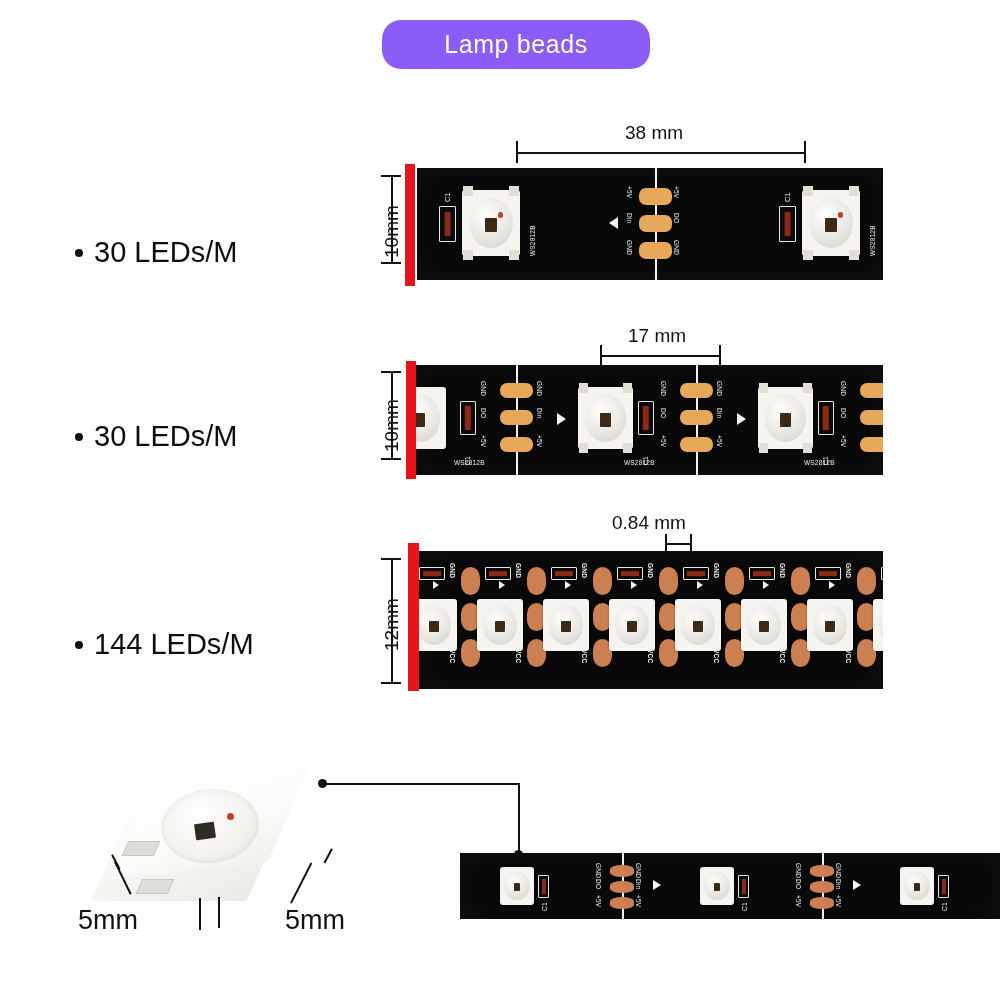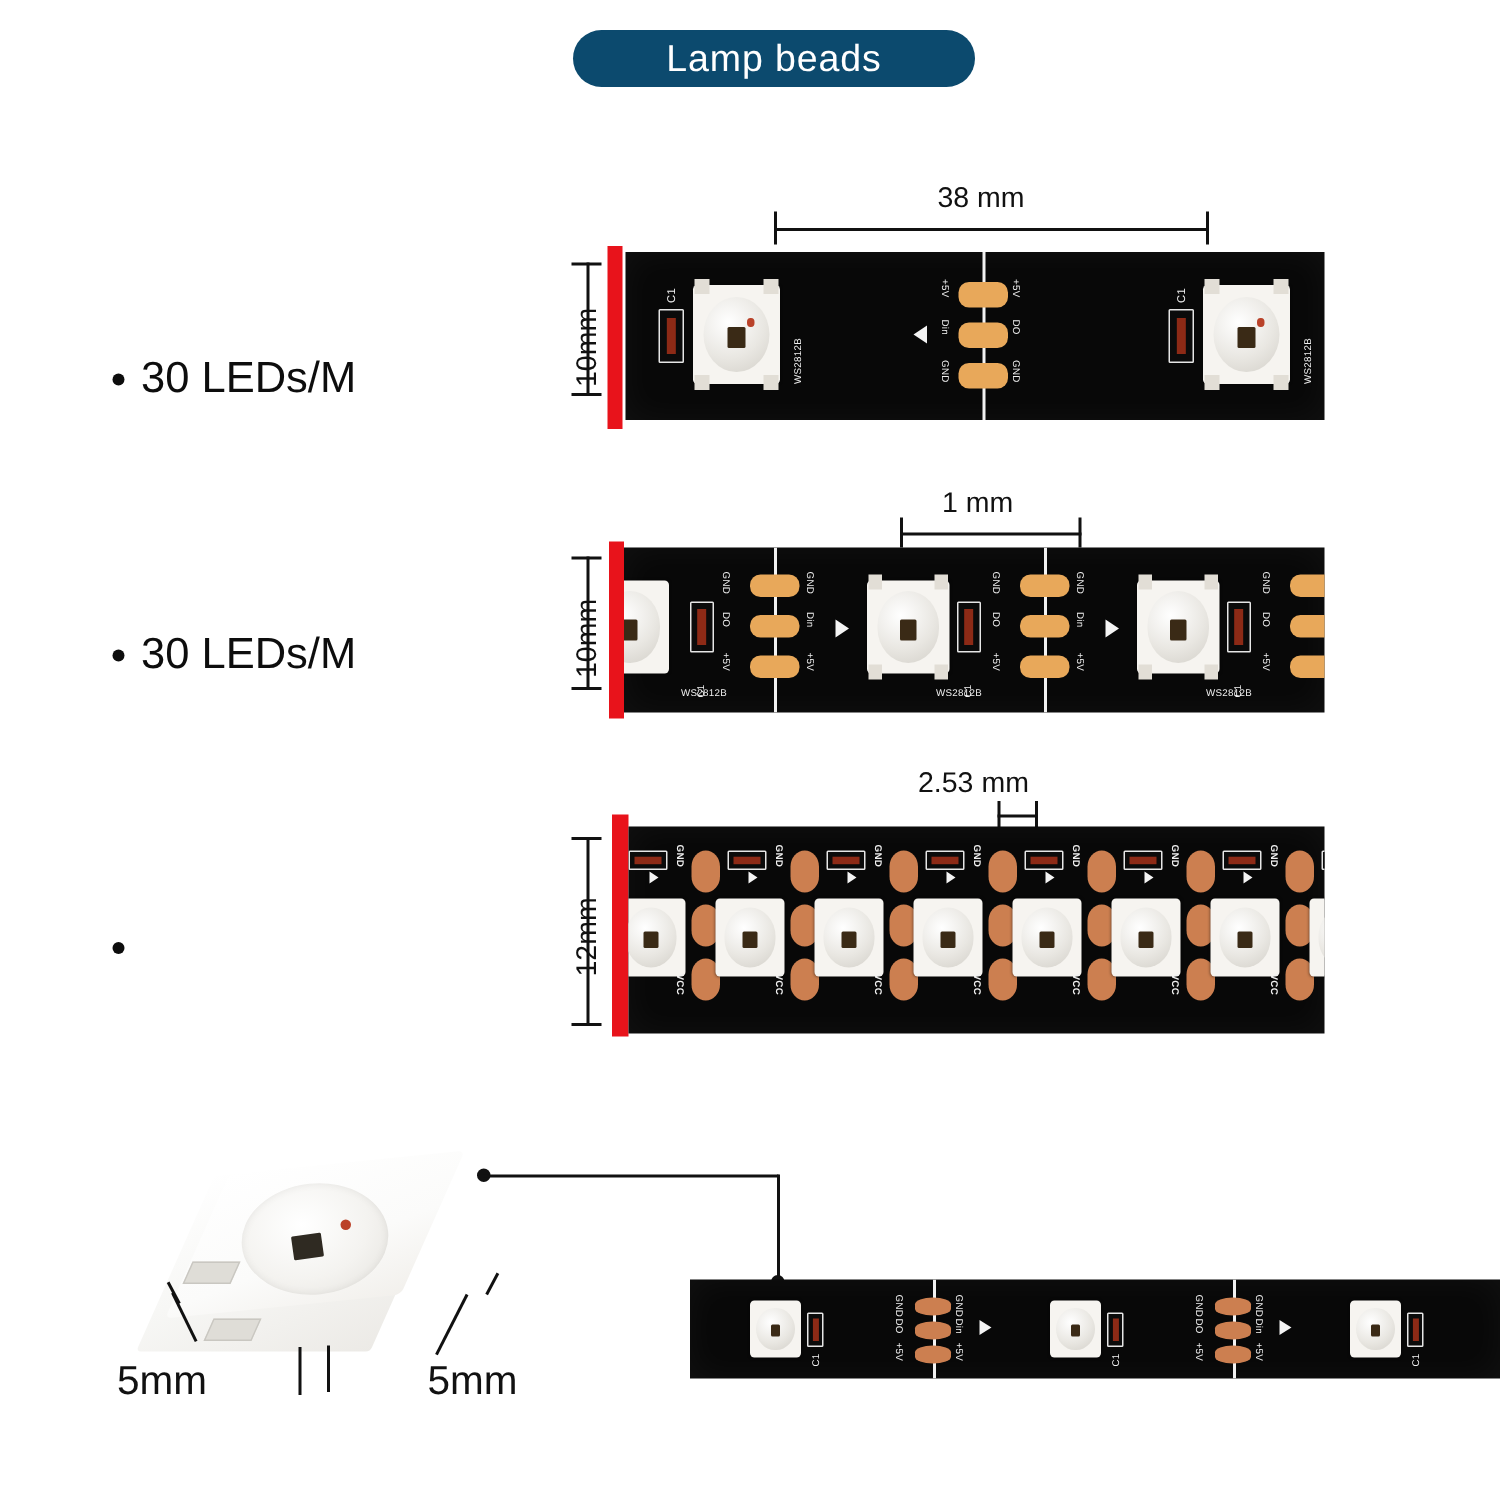--- a/index.html
+++ b/index.html
@@ -8,22 +8,22 @@
     background:#ffffff;
     font-family:"Liberation Sans", sans-serif;
     position:relative;
     overflow:hidden;
     -webkit-font-smoothing:antialiased;
   }
   .abs{position:absolute;}
 
   
   #title-badge{
-    left:382px;top:20px;width:268px;height:38px;
-    background:#0c4a6e;border-radius:19px;
+    left:382px;top:20px;width:268px;height:49px;
+    background:#8b5cf6;border-radius:19px;
     display:flex;align-items:center;justify-content:center;
   }
   #title-badge .t{
     color:#ffffff;font-size:25px;letter-spacing:.6px;
     font-family:"Liberation Sans", sans-serif;
   }
 
   
   .spec-label{
     display:flex;align-items:center;gap:11px;
@@ -222,21 +222,21 @@
     </div>
   <div class="silk vert sm" style="left:367px;top:34px;">C1</div>
   <div class="silk vert xs" style="left:453px;top:88px;">WS2812B</div>
 </div>
 
 <div class="abs spec-label" style="left:75px;top:420px;">
   <span class="dot"></span>
   <span>30 LEDs/M</span>
 </div>
 
-<div class="abs dim-text" style="left:628px;top:325px;">1 mm</div>
+<div class="abs dim-text" style="left:628px;top:325px;">17 mm</div>
 <div class="abs hline" style="left:600px;top:355px;width:121px;"></div>
 <div class="abs tick-v" style="left:600px;top:345px;height:20px;"></div>
 <div class="abs tick-v" style="left:719px;top:345px;height:20px;"></div>
 
 <div class="abs dim-text v" style="left:381px;top:452px;">10mm</div>
 <div class="abs vline" style="left:391px;top:371px;height:88px;"></div>
 <div class="abs tick-h" style="left:381px;top:371px;width:20px;"></div>
 <div class="abs tick-h" style="left:381px;top:458px;width:20px;"></div>
 
 <div class="abs redcut" style="left:406px;top:361px;width:10px;height:118px;"></div>
@@ -307,23 +307,24 @@
   <div class="pad" style="left:444px;top:18px;width:33px;height:15px;"></div>
   <div class="pad" style="left:444px;top:45px;width:33px;height:15px;"></div>
   <div class="pad" style="left:444px;top:72px;width:33px;height:15px;"></div>
   <div class="silk vert-cw xs" style="left:430px;top:16px;">GND</div>
   <div class="silk vert-cw xs" style="left:430px;top:43px;">DO</div>
   <div class="silk vert-cw xs" style="left:430px;top:70px;">+5V</div>
 </div>
 
 <div class="abs spec-label" style="left:75px;top:628px;">
   <span class="dot"></span>
-</div>
-
-<div class="abs dim-text" style="left:612px;top:512px;">2.53 mm</div>
+  <span>144 LEDs/M</span>
+</div>
+
+<div class="abs dim-text" style="left:612px;top:512px;">0.84 mm</div>
 <div class="abs hline" style="left:665px;top:543px;width:27px;"></div>
 <div class="abs tick-v" style="left:665px;top:534px;height:19px;"></div>
 <div class="abs tick-v" style="left:690px;top:534px;height:19px;"></div>
 
 <div class="abs dim-text v" style="left:381px;top:651px;">12mm</div>
 <div class="abs vline" style="left:391px;top:558px;height:125px;"></div>
 <div class="abs tick-h" style="left:381px;top:558px;width:20px;"></div>
 <div class="abs tick-h" style="left:381px;top:682px;width:20px;"></div>
 
 <div class="abs redcut" style="left:408px;top:543px;width:11px;height:148px;"></div>

